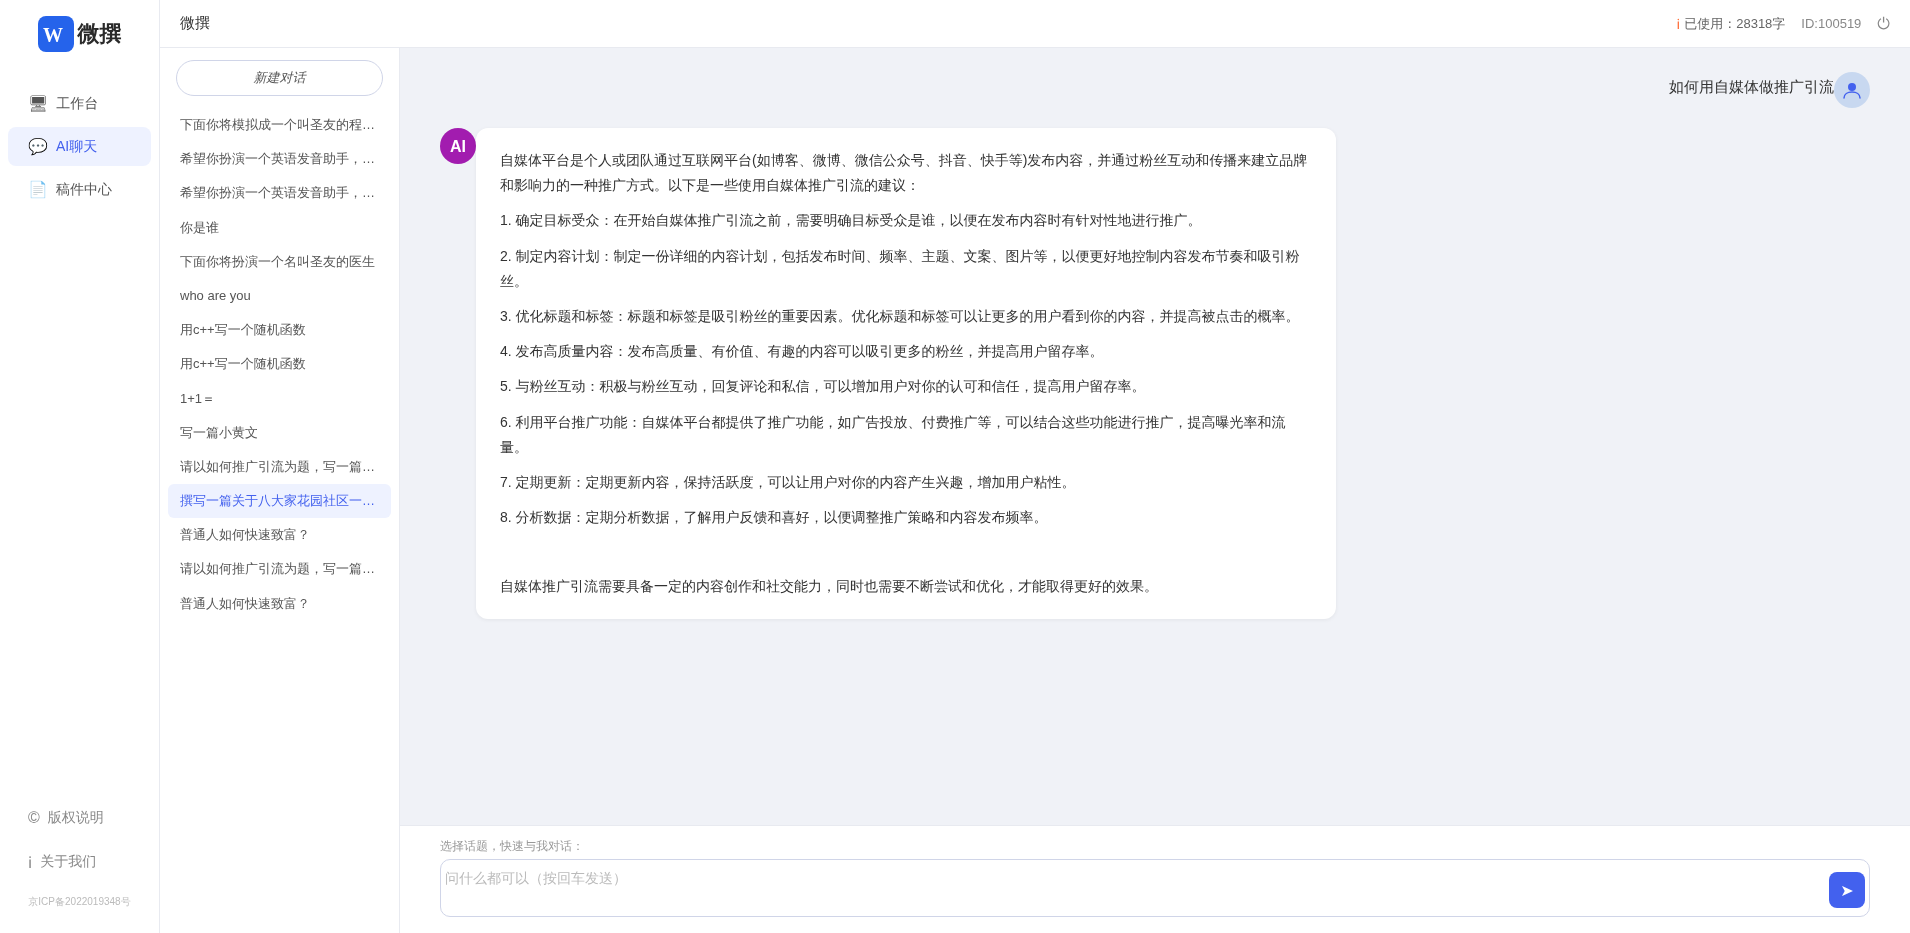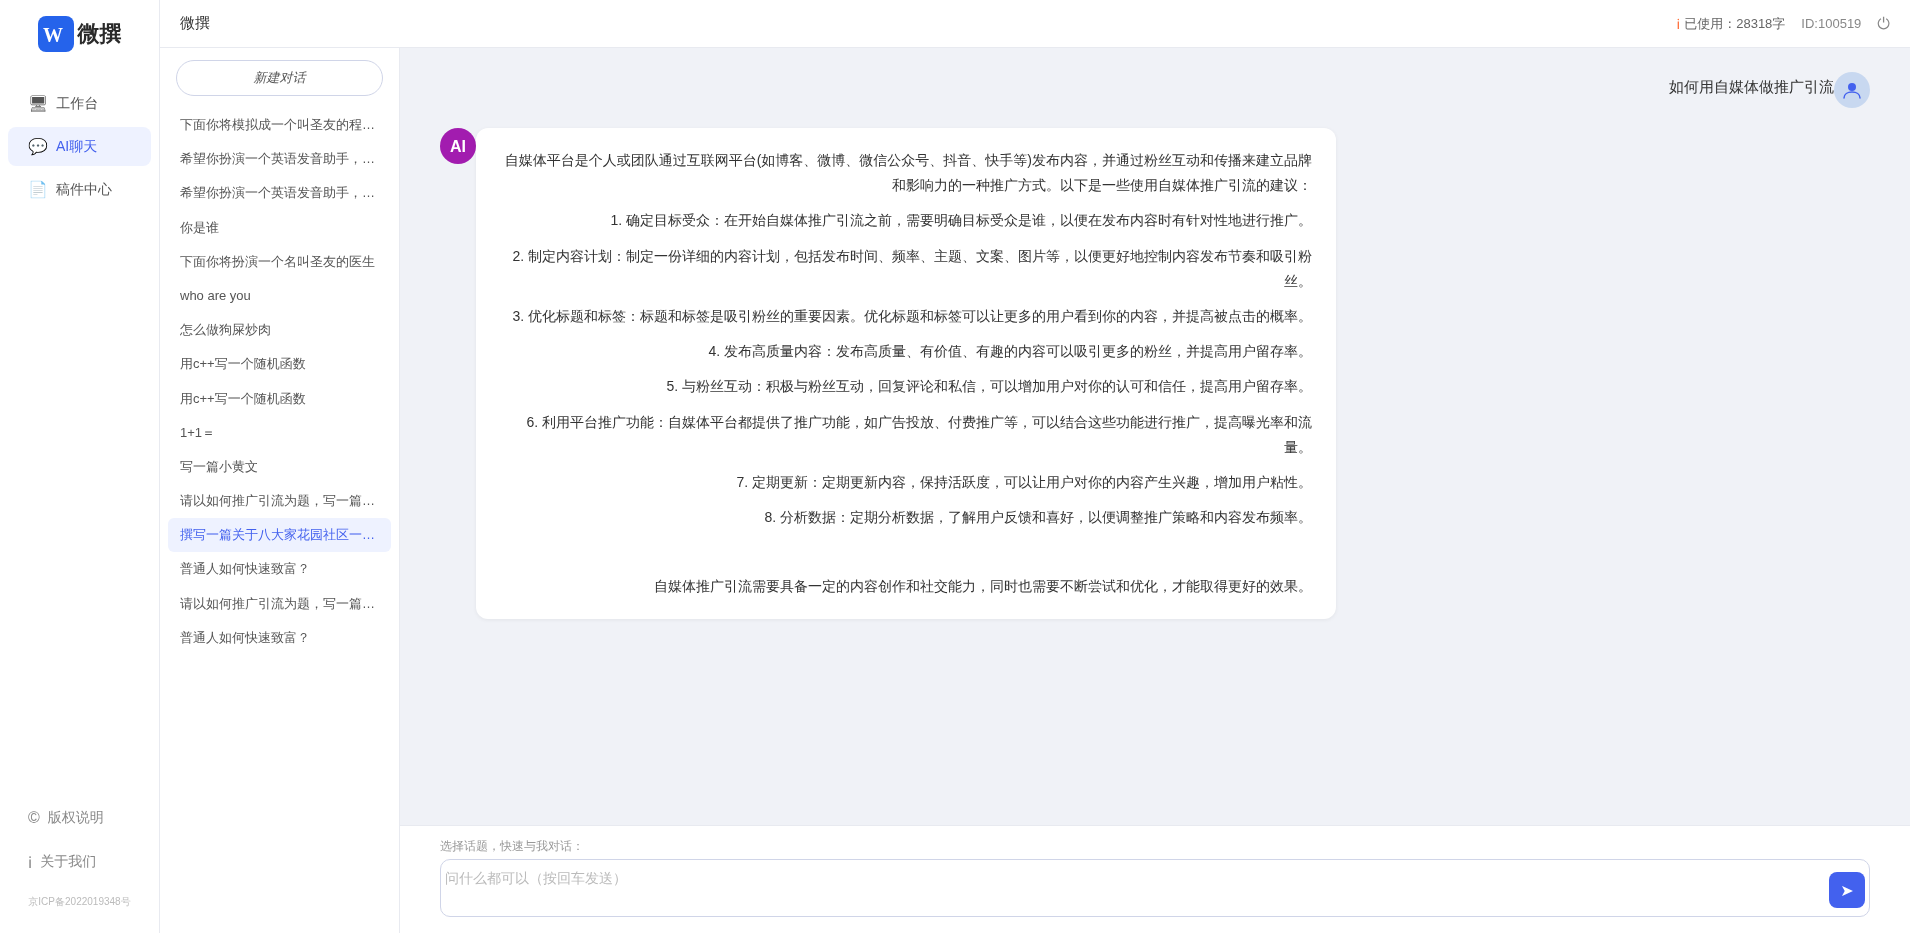--- a/index.html
+++ b/index.html
@@ -151,21 +151,21 @@
     .ai-bubble {
       background: #fff;
       border-radius: 12px;
       padding: 20px 24px;
       max-width: 860px;
       line-height: 1.8;
       color: #333;
       font-size: 14px;
       box-shadow: 0 1px 4px rgba(0,0,0,0.06);
     }
-    .ai-bubble p { margin-bottom: 10px; text-align: right; }
+    .ai-bubble p { margin-bottom: 10px; }
     .ai-bubble p:last-child { margin-bottom: 0; margin-top: 44px; }
 
     
     .input-area {
       background: #fff;
       border-top: 1px solid #e8eaf0;
       padding: 12px 40px 16px;
     }
     .quick-topics {
       font-size: 12px; color: #999; margin-bottom: 4px;
@@ -262,21 +262,20 @@
 
     <div class="history-panel">
       <div class="new-chat-btn">新建对话</div>
       <div class="history-list" id="history-list">
           <div class="history-item">下面你将模拟成一个叫圣友的程序员，我说...</div>
           <div class="history-item">希望你扮演一个英语发音助手，我提供给你...</div>
           <div class="history-item">希望你扮演一个英语发音助手，我提供给你...</div>
           <div class="history-item">你是谁</div>
           <div class="history-item">下面你将扮演一个名叫圣友的医生</div>
           <div class="history-item">who are you</div>
-          <div class="history-item">怎么做狗屎炒肉</div>
           <div class="history-item">用c++写一个随机函数</div>
           <div class="history-item">用c++写一个随机函数</div>
           <div class="history-item">1+1＝</div>
           <div class="history-item">写一篇小黄文</div>
           <div class="history-item">请以如何推广引流为题，写一篇大纲</div>
           <div class="history-item active">撰写一篇关于八大家花园社区一刻钟便民生...</div>
           <div class="history-item">普通人如何快速致富？</div>
           <div class="history-item">请以如何推广引流为题，写一篇大纲</div>
           <div class="history-item">普通人如何快速致富？</div>
         </div>

